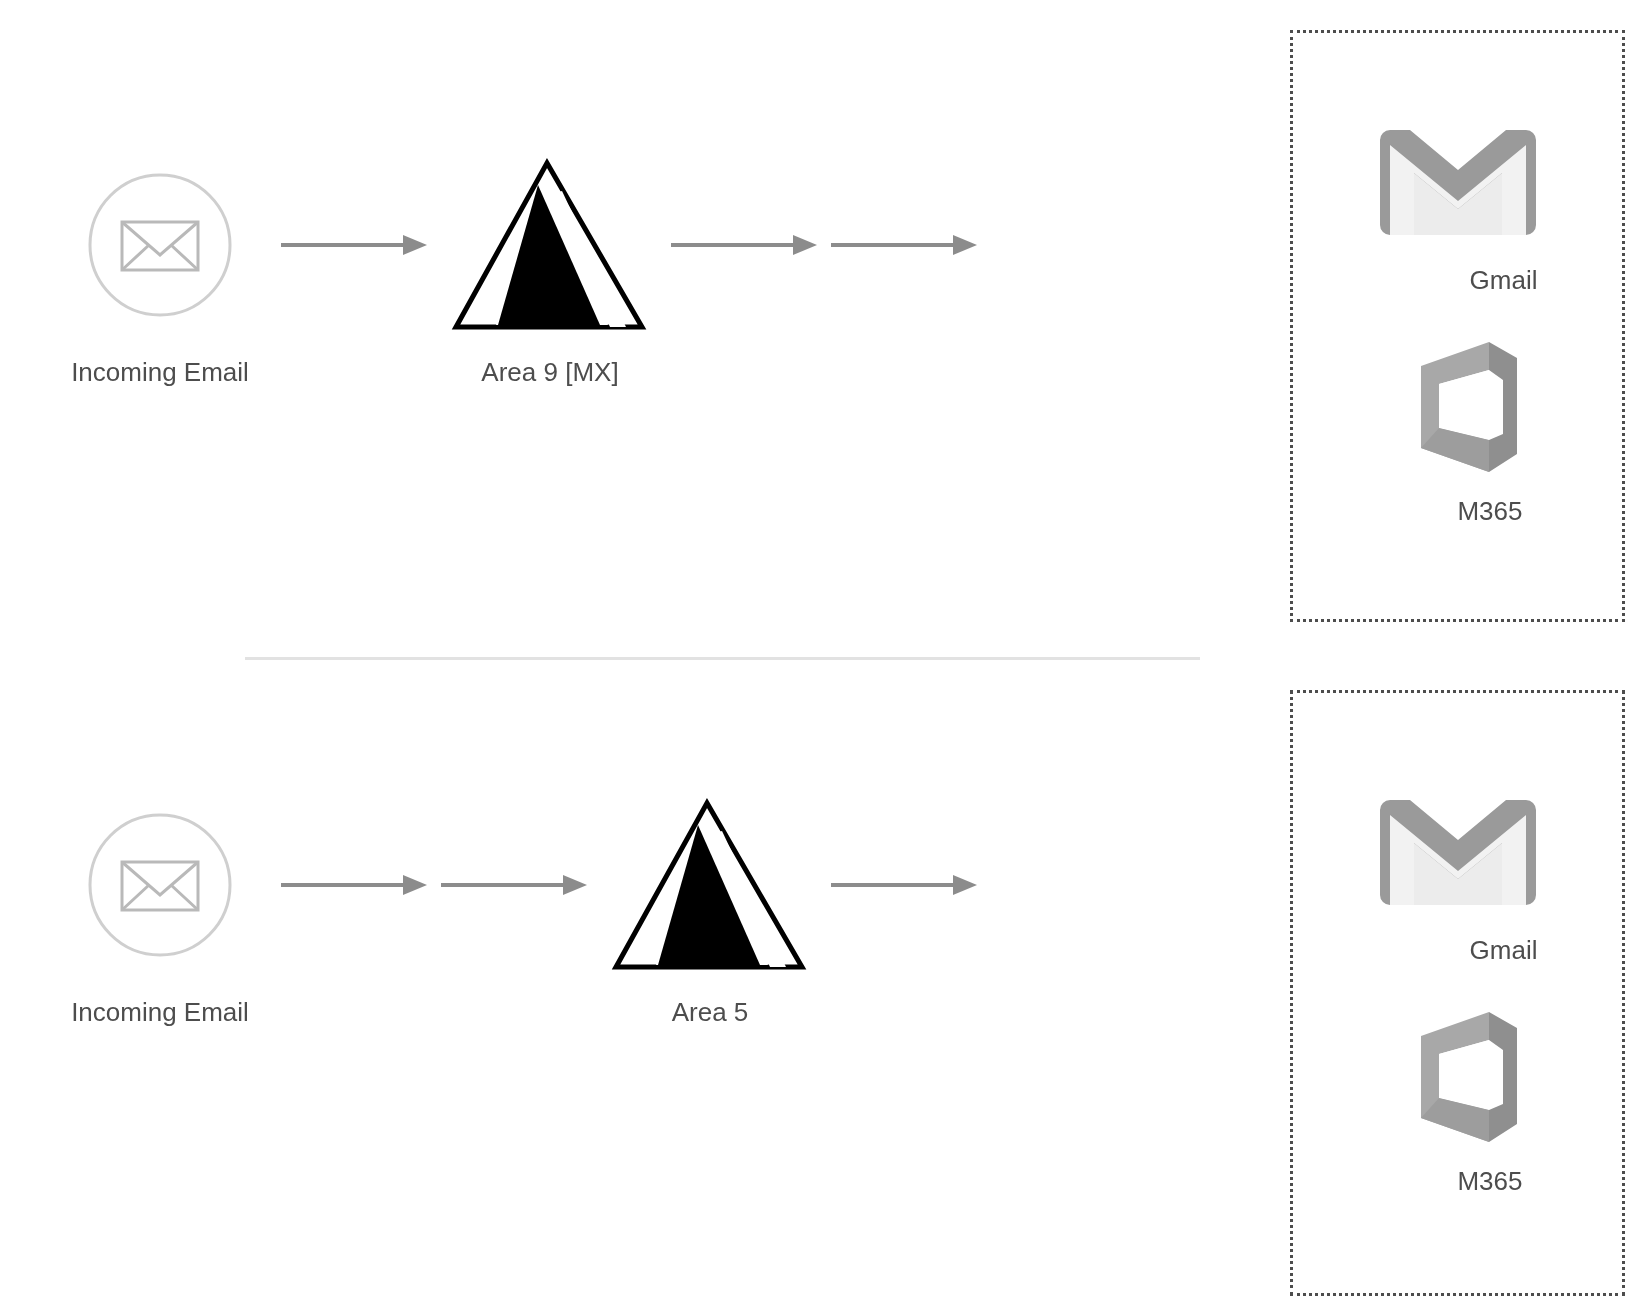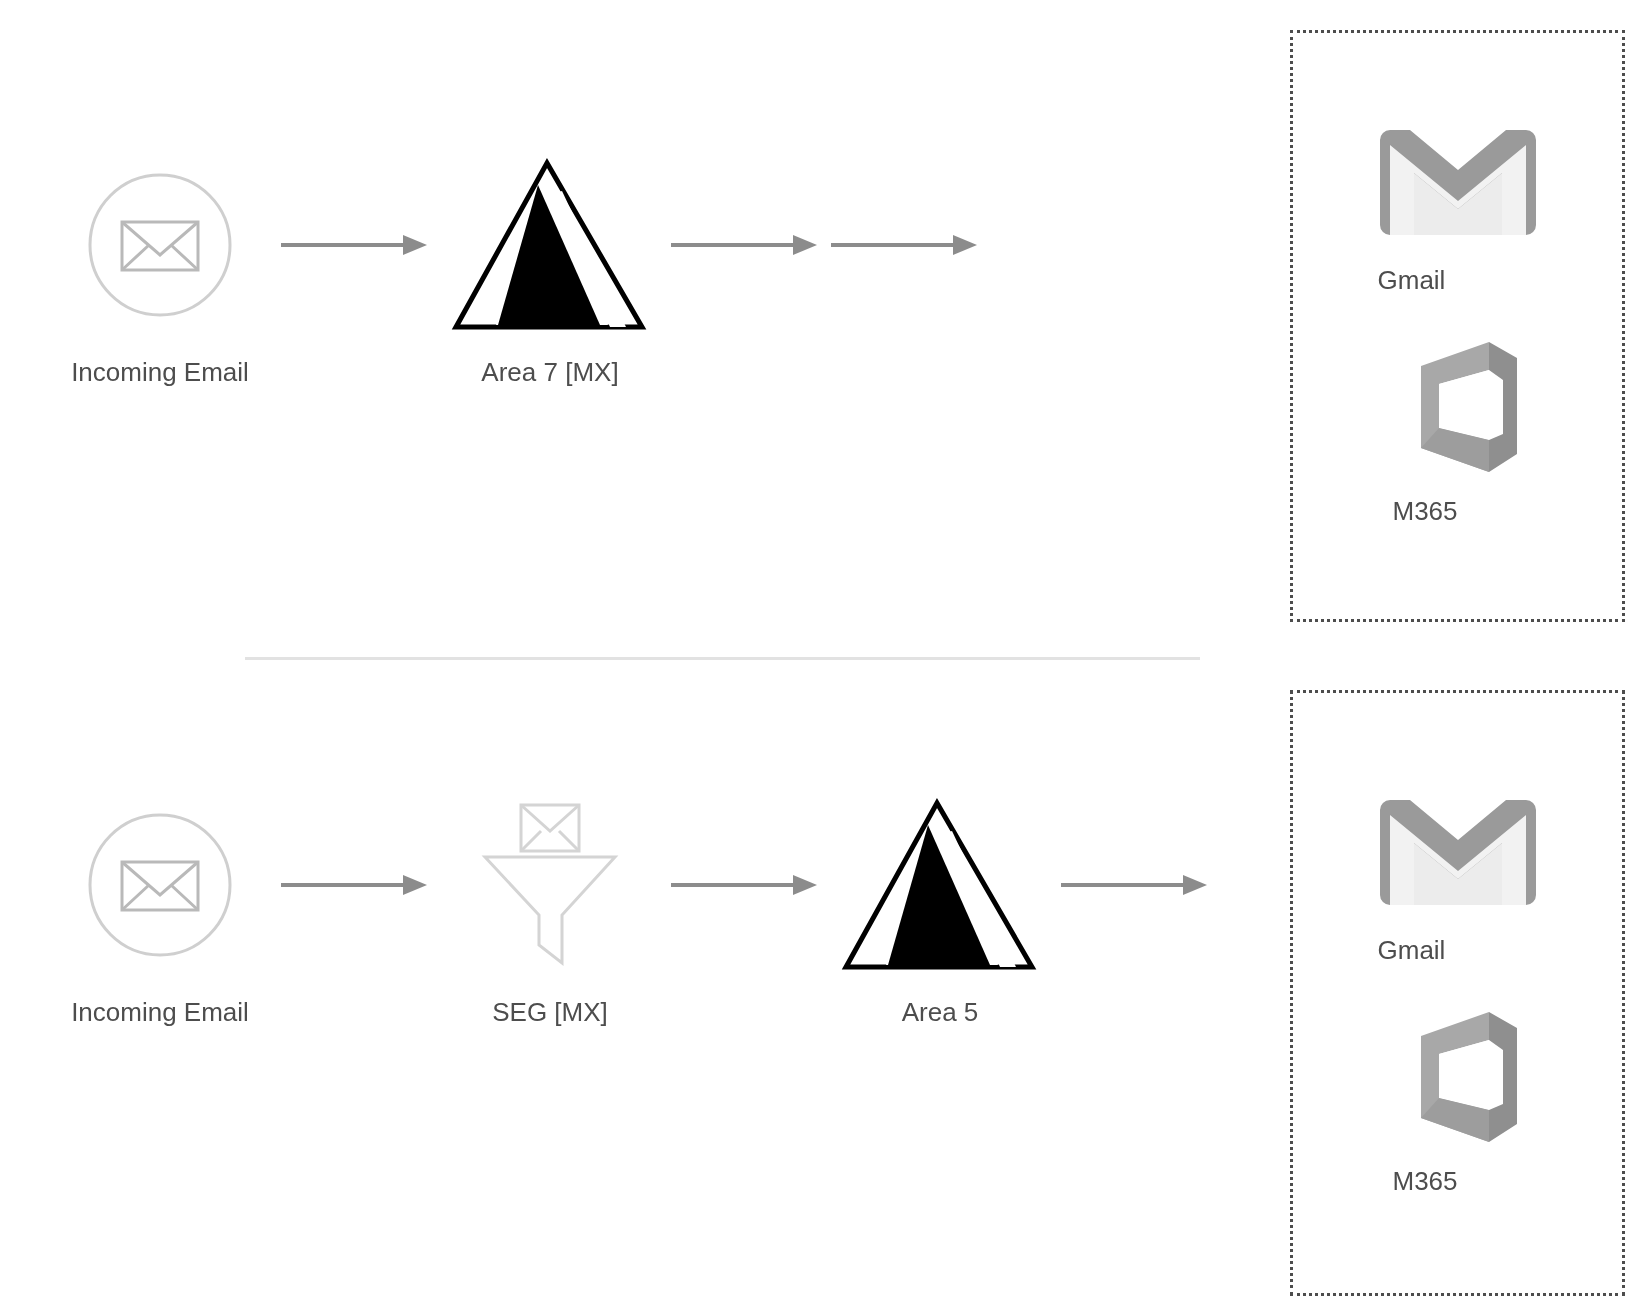--- a/index.html
+++ b/index.html
@@ -90,21 +90,21 @@
     justify-content: center;
     gap: 40px;
     background: #fff;
   }
   .dest-box.top    { top: 30px;  height: 592px; }
   .dest-box.bottom { top: 690px; height: 606px; }
 
   .dest-item {
     display: flex;
     flex-direction: column;
-    align-items: flex-start;
+    align-items: flex-end;
   }
   .dest-item .dest-label {
     margin-top: 20px;
     font-size: 26px;
     color: #4d4d4d;
   }
 
   
   .dest-box.top .dest-item:first-child { margin-top: -6px; }
 
@@ -140,21 +140,21 @@
 
     <div class="node">
       <div class="glyph">
         <svg width="200" height="180" viewBox="0 0 200 180">
           <polygon points="97,8 192,172 6,172" fill="#ffffff" stroke="#000000" stroke-width="5"></polygon>
           <polygon points="93,28 158,170 107,170 46,170" fill="#ffffff"></polygon>
           <polygon points="88,30 150,170 110,170 48,170" fill="#000000"></polygon>
           <polygon points="112,36 176,172 160,172 99,40" fill="#ffffff"></polygon>
         </svg>
       </div>
-      <div class="caption">Area 7 [MX]</div>
+      <div class="caption">Area 9 [MX]</div>
     </div>
 
     <div class="arrow">
       <svg width="160" height="30" viewBox="0 0 160 30">
         <line x1="6" y1="15" x2="128" y2="15" stroke="#8c8c8c" stroke-width="4"></line>
         <polygon points="128,5 152,15 128,25" fill="#8c8c8c"></polygon>
       </svg>
     </div>
 
 
@@ -209,31 +209,20 @@
       <div class="caption">Incoming Email</div>
     </div>
 
     <div class="arrow">
       <svg width="160" height="30" viewBox="0 0 160 30">
         <line x1="6" y1="15" x2="128" y2="15" stroke="#8c8c8c" stroke-width="4"></line>
         <polygon points="128,5 152,15 128,25" fill="#8c8c8c"></polygon>
       </svg>
     </div>
 
-    <div class="node">
-      <div class="glyph">
-        <svg width="170" height="180" viewBox="0 0 170 180">
-          <rect x="56" y="10" width="58" height="46" fill="none" stroke="#d4d4d4" stroke-width="3"></rect>
-          <path d="M56 10 L85 36 L114 10" fill="none" stroke="#d4d4d4" stroke-width="3"></path>
-          <path d="M56 56 L76 36 M114 56 L94 36" fill="none" stroke="#d4d4d4" stroke-width="3"></path>
-          <path d="M20 62 L150 62 L97 120 L97 168 L74 150 L74 120 Z" fill="none" stroke="#d4d4d4" stroke-width="3"></path>
-        </svg>
-      </div>
-      <div class="caption">SEG [MX]</div>
-    </div>
 
     <div class="arrow">
       <svg width="160" height="30" viewBox="0 0 160 30">
         <line x1="6" y1="15" x2="128" y2="15" stroke="#8c8c8c" stroke-width="4"></line>
         <polygon points="128,5 152,15 128,25" fill="#8c8c8c"></polygon>
       </svg>
     </div>
 
     <div class="node">
       <div class="glyph">

